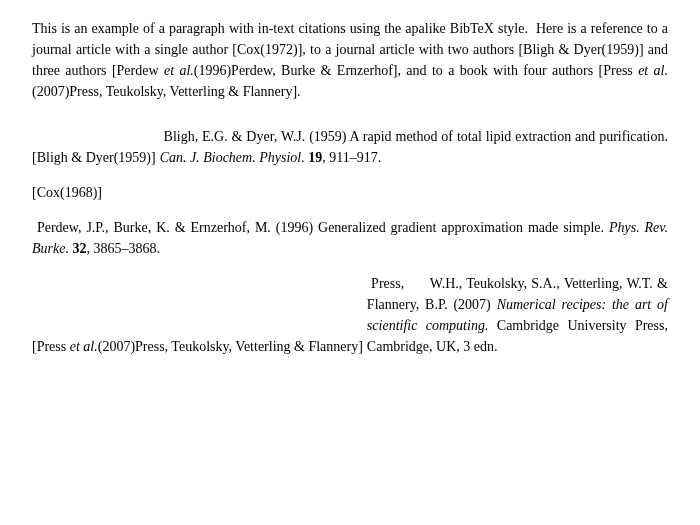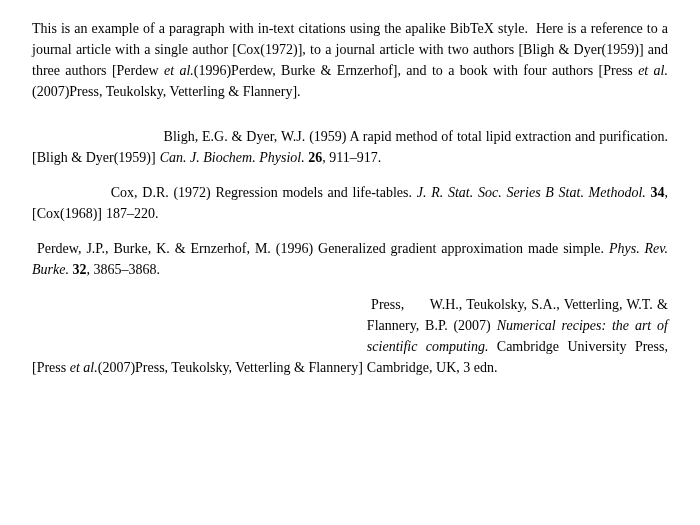--- a/index.html
+++ b/index.html
@@ -67,29 +67,26 @@
     [Cox(1972)], to a journal article with two authors [Bligh &amp; Dyer(1959)] and
     three authors [Perdew <em>et al.</em>(1996)Perdew, Burke &amp; Ernzerhof], and to a book
     with four authors [Press <em>et al.</em>(2007)Press, Teukolsky, Vetterling &amp; Flannery].
   </div>
 
   <div class="references-section">
 
     <div class="ref-entry">
       <span class="ref-label">[Bligh &amp;&nbsp;Dyer(1959)]</span>
       <span class="ref-body">
-        &nbsp;Bligh, E.G. &amp; Dyer, W.J. (1959) A rapid method of total lipid extraction and purification. <em>Can. J. Biochem. Physiol.</em> <strong>26</strong>, 911–917.
+        &nbsp;Bligh, E.G. &amp; Dyer, W.J. (1959) A rapid method of total lipid extraction and purification. <em>Can. J. Biochem. Physiol.</em> <strong>19</strong>, 911–917.
       </span>
     </div>
 
     <div class="ref-entry">
       <span class="ref-label">[Cox(1968)]</span>
-      <span class="ref-body">
-        &nbsp;Cox, D.R. (1972) Regression models and life-tables. <em>J. R. Stat. Soc. Series B Stat. Methodol.</em> <strong>34</strong>, 187–220.
-      </span>
     </div>
 
     <div class="ref-entry">
       <span class="ref-body">
         &nbsp;Perdew, J.P., Burke, K. &amp; Ernzerhof, M. (1996) Generalized gradient approximation made simple. <em>Phys. Rev. Burke.</em> <strong>32</strong>, 3865–3868.
       </span>
     </div>
 
     <div class="ref-entry">
       <span class="ref-label">[Press <em>et al.</em>(2007)Press, Teukolsky, Vetterling &amp; Flannery]</span>

